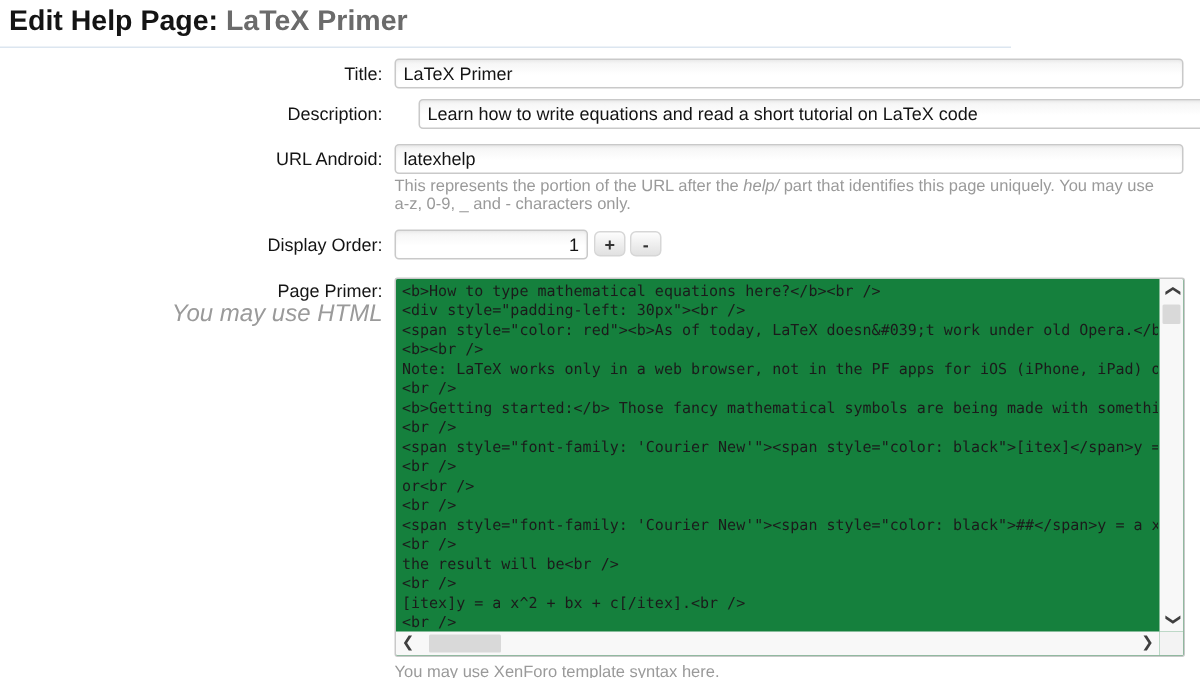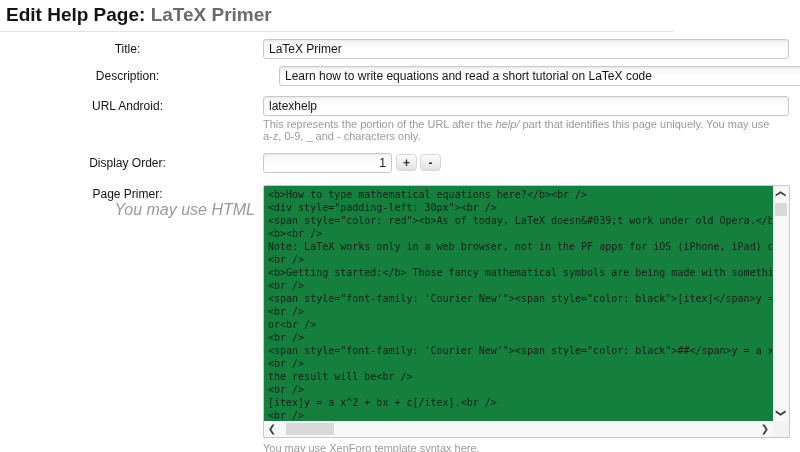--- a/index.html
+++ b/index.html
@@ -5,21 +5,21 @@
   html,body{margin:0;padding:0;}
   body{
     width:800px;height:452px;overflow:hidden;background:#ffffff;
     font-family:"Liberation Sans",sans-serif;position:relative;color:#141414;
   }
   
   .header-bar{position:absolute;left:0;top:0;width:674px;height:31px;border-bottom:1px solid #dce6f0;background:#ffffff;}
   .page-title{position:absolute;left:6px;top:4px;font-size:19px;font-weight:bold;white-space:nowrap;}
   .page-title .muted{color:#6b6b6b;font-weight:bold;}
   
-  .lbl{position:absolute;left:0;width:255px;text-align:center;font-size:12px;color:#141414;}
+  .lbl{position:absolute;left:0;width:255px;text-align:right;font-size:12px;color:#141414;}
   .sub-hint{position:absolute;left:0;width:255px;text-align:right;font-size:16px;font-style:italic;color:#9a9a9a;}
   .txt{
     position:absolute;left:263px;width:526px;height:20px;box-sizing:border-box;
     border:1px solid #c9c9c9;border-radius:3px;background:#ffffff;
     background-image:linear-gradient(#f4f4f4,#ffffff 55%);
     box-shadow:inset 0 1px 2px rgba(0,0,0,0.05);
     font-family:"Liberation Sans",sans-serif;font-size:12px;color:#141414;padding:2px 5px;outline:none;
   }
   .hint{position:absolute;left:263px;width:516px;font-size:11px;line-height:12px;color:#9a9a9a;}
   .hint em{font-style:italic;}

